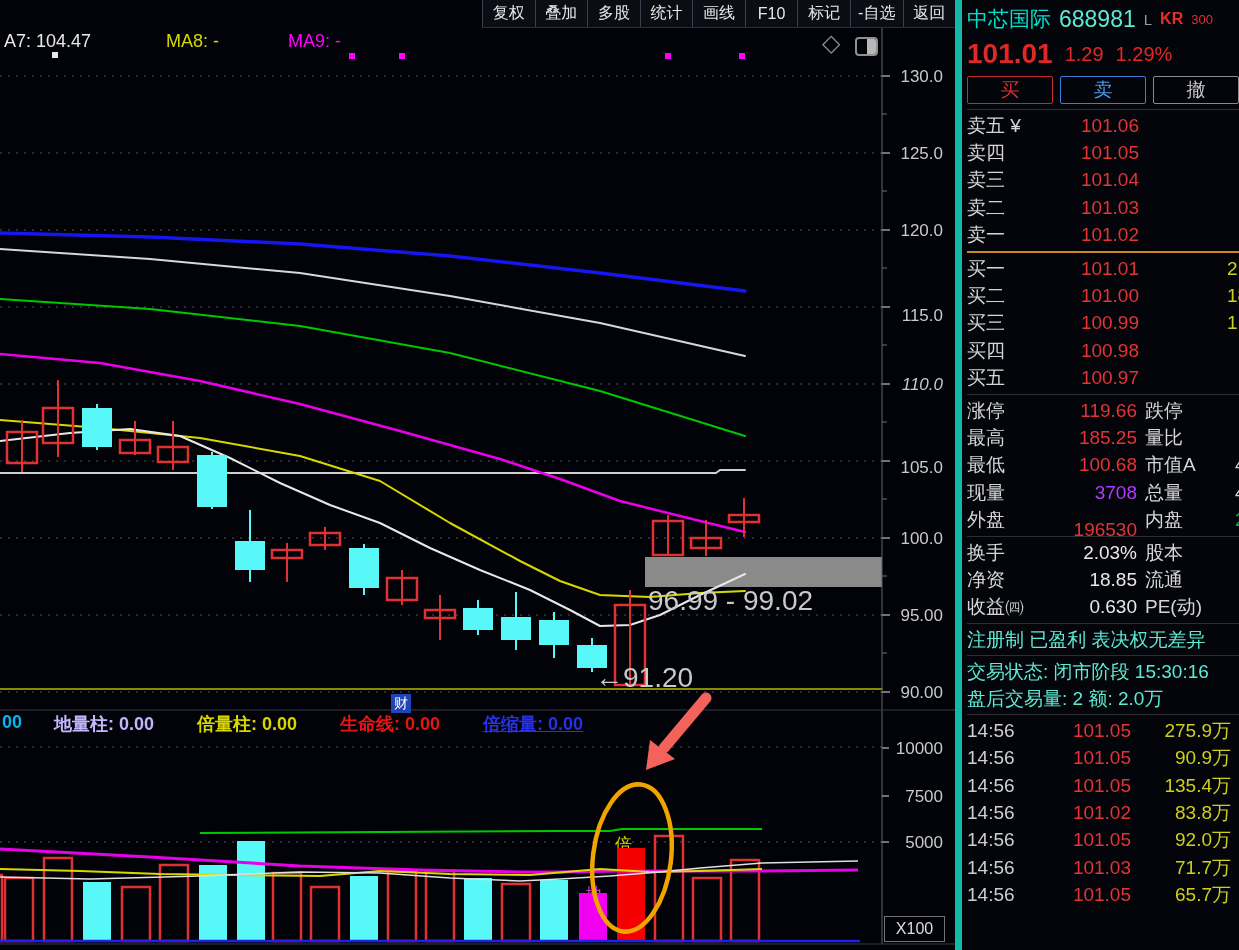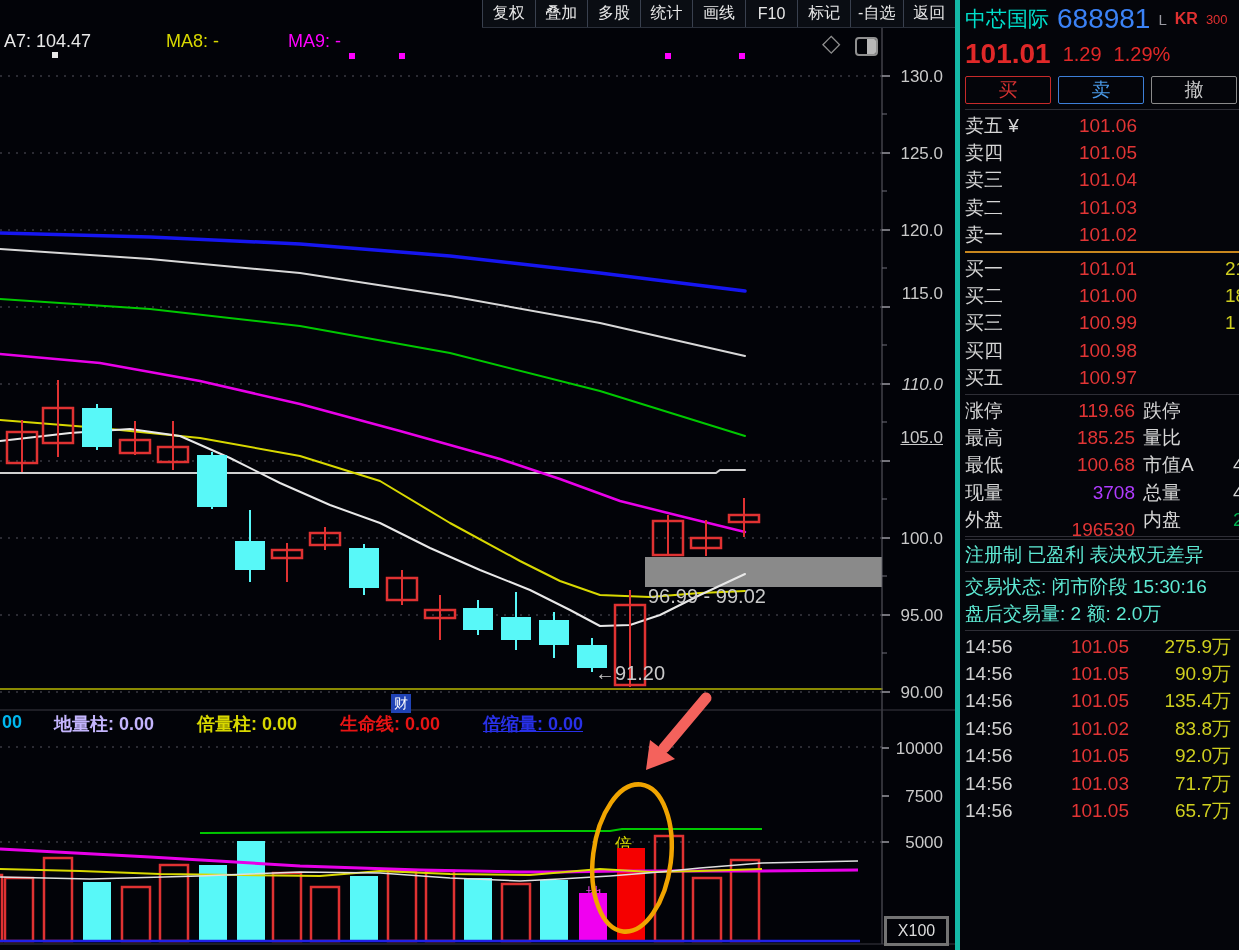--- a/index.html
+++ b/index.html
@@ -8,35 +8,35 @@
   .abs{position:absolute}
   
   #toolbar{position:absolute;left:482px;top:0;width:473px;height:28px;display:flex;
            background:#0a0d13;border-bottom:1px solid #2a2f3a;box-sizing:border-box}
   .tb-btn{flex:1;display:flex;align-items:center;justify-content:center;color:#e8e8e8;
           font-size:16px;border-left:1px solid #39404e;cursor:pointer;white-space:nowrap}
   
   .ma-lbl{position:absolute;top:31px;font-size:18px;white-space:nowrap}
   .ax-lbl{position:absolute;left:887px;width:56px;text-align:right;color:#c9c9c9;font-size:17px}
   .ind-lbl{position:absolute;top:712px;font-size:18px;white-space:nowrap;font-weight:600}
-  .anno{position:absolute;color:#c9c9c9;font-size:20px;white-space:nowrap}
+  .anno{position:absolute;color:#c9c9c9;font-size:28px;white-space:nowrap}
   #badge-cai{position:absolute;left:391px;top:694px;width:20px;height:19px;background:#2043b5;
              color:#fff;font-size:14px;display:flex;align-items:center;justify-content:center}
-  #x100-box{position:absolute;left:884px;top:916px;width:59px;height:24px;border:3px solid #737373;
+  #x100-box{position:absolute;left:884px;top:916px;width:59px;height:24px;border:1px solid #737373;
             color:#dcdcdc;font-size:16px;display:flex;align-items:center;justify-content:center}
   #icon-diamond{position:absolute;left:822px;top:29px;color:#8f8f8f;font-size:24px}
   #icon-panel{position:absolute;left:855px;top:37px;width:19px;height:15px;border:2px solid #8f8f8f;
               border-radius:4px}
   #icon-panel .half{position:absolute;right:0;top:0;width:9px;height:15px;background:#b8b8b8;border-radius:0 2px 2px 0}
   
   #rp{position:absolute;left:955px;top:0;width:284px;height:950px;background:#04050a;
-      border-left:5px solid #14b8a6;box-sizing:border-box;padding-left:5px;font-size:19px;color:#d6d6d6}
+      border-left:7px solid #14b8a6;box-sizing:border-box;padding-left:5px;font-size:19px;color:#d6d6d6}
   .rp-name-row{height:32px;display:flex;align-items:center;gap:8px;padding-top:3px}
   .stock-name{color:#00e0cc;font-size:21px}
-  .stock-code{color:#3b82f6;font-size:28px}
+  .stock-code{color:#5eead4;font-size:23px}
   .tag-l{color:#9a9aa2;font-size:15px}
   .tag-kr{color:#e03030;font-weight:bold;font-size:16px}
   .tag-300{color:#e03030;font-size:13px}
   .rp-price-row{height:38px;display:flex;align-items:center;gap:12px}
   .big-price{color:#e02828;font-size:28px;font-weight:bold}
   .chg{color:#e02828;font-size:20px}
   .rp-btn-row{height:34px;display:flex;gap:7px;align-items:center;position:relative}
   .rp-btn{width:86px;height:28px;display:flex;align-items:center;justify-content:center;
           font-size:19px;border:1.5px solid;border-radius:2px;cursor:pointer;box-sizing:border-box}
   .btn-buy{color:#d83232;border-color:#c62a2a}
@@ -210,23 +210,23 @@
 
   <div id="icon-diamond">◇</div>
   <div id="icon-panel">
     <div class="half"></div>
   </div>
 
   <div id="axis-labels">
       <div class="ax-lbl" style="top: 67px;">130.0</div>
       <div class="ax-lbl" style="top: 144px;">125.0</div>
       <div class="ax-lbl" style="top: 221px;">120.0</div>
-      <div class="ax-lbl" style="top: 284px; text-align: right;">115.0</div>
+      <div class="ax-lbl" style="top: 306px; text-align: right;">115.0</div>
       <div class="ax-lbl" style="top: 375px; font-style: italic;">110.0</div>
-      <div class="ax-lbl" style="top: 428px; text-decoration: underline;">105.0</div>
+      <div class="ax-lbl" style="top: 458px;">105.0</div>
       <div class="ax-lbl" style="top: 529px;">100.0</div>
       <div class="ax-lbl" style="top: 606px;">95.00</div>
       <div class="ax-lbl" style="top: 683px;">90.00</div>
       <div class="ax-lbl" style="top: 739px;">10000</div>
       <div class="ax-lbl" style="top: 787px;">7500</div>
       <div class="ax-lbl" style="top: 833px;">5000</div>
     </div>
 
   <div class="anno" style="left:648px;top:585px">96.99 - 99.02</div>
   <div class="anno" style="left:595px;top:662px">←91.20</div>
@@ -347,20 +347,37 @@
           <div class="st-v2" style="color: rgb(214, 214, 214);">4</div>
         </div>
         <div class="rp-row">
           <div class="st-l1">外盘</div>
           <div class="st-v1" style="color: rgb(226, 53, 53); margin-top: 19px;">196530</div>
           <div class="st-l2">内盘</div>
           <div class="st-v2" style="color: rgb(0, 176, 80);">2</div>
         </div>
       </div>
     <div class="hr"></div>
+    <div id="stats2">
+        <div class="rp-row">
+          <div class="st-l1">换手</div>
+          <div class="st-v1" style="color: rgb(232, 232, 232);">2.03%</div>
+          <div class="st-l2">股本</div>
+        </div>
+        <div class="rp-row">
+          <div class="st-l1">净资</div>
+          <div class="st-v1" style="color: rgb(232, 232, 232);">18.85</div>
+          <div class="st-l2">流通</div>
+        </div>
+        <div class="rp-row">
+          <div class="st-l1">收益㈣</div>
+          <div class="st-v1" style="color: rgb(232, 232, 232);">0.630</div>
+          <div class="st-l2">PE(动)</div>
+        </div>
+      </div>
     <div class="hr"></div>
     <div class="rp-text">注册制 已盈利 表决权无差异</div>
     <div class="hr"></div>
     <div class="rp-text">交易状态: 闭市阶段 15:30:16</div>
     <div class="rp-text">盘后交易量: 2  额: 2.0万</div>
     <div class="hr"></div>
     <div id="trades">
         <div class="rp-row">
           <div class="tr-time">14:56</div>
           <div class="tr-price">101.05</div>

